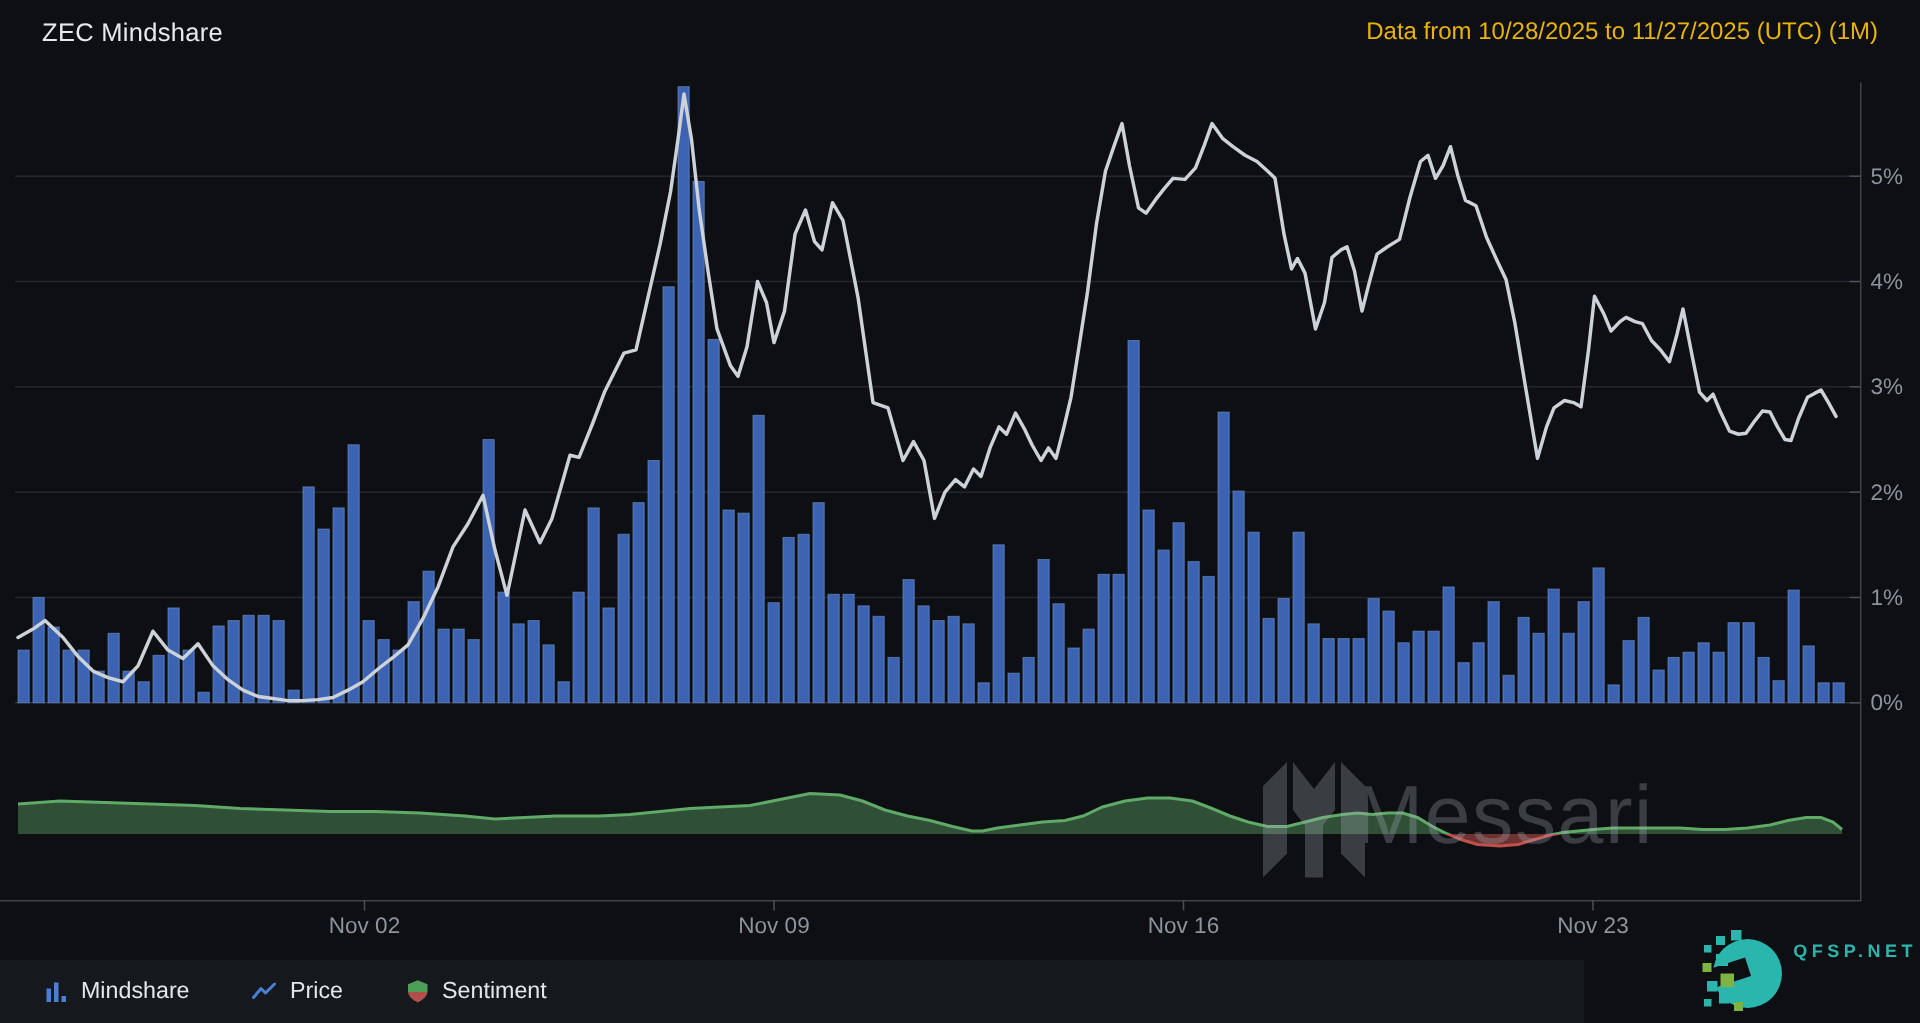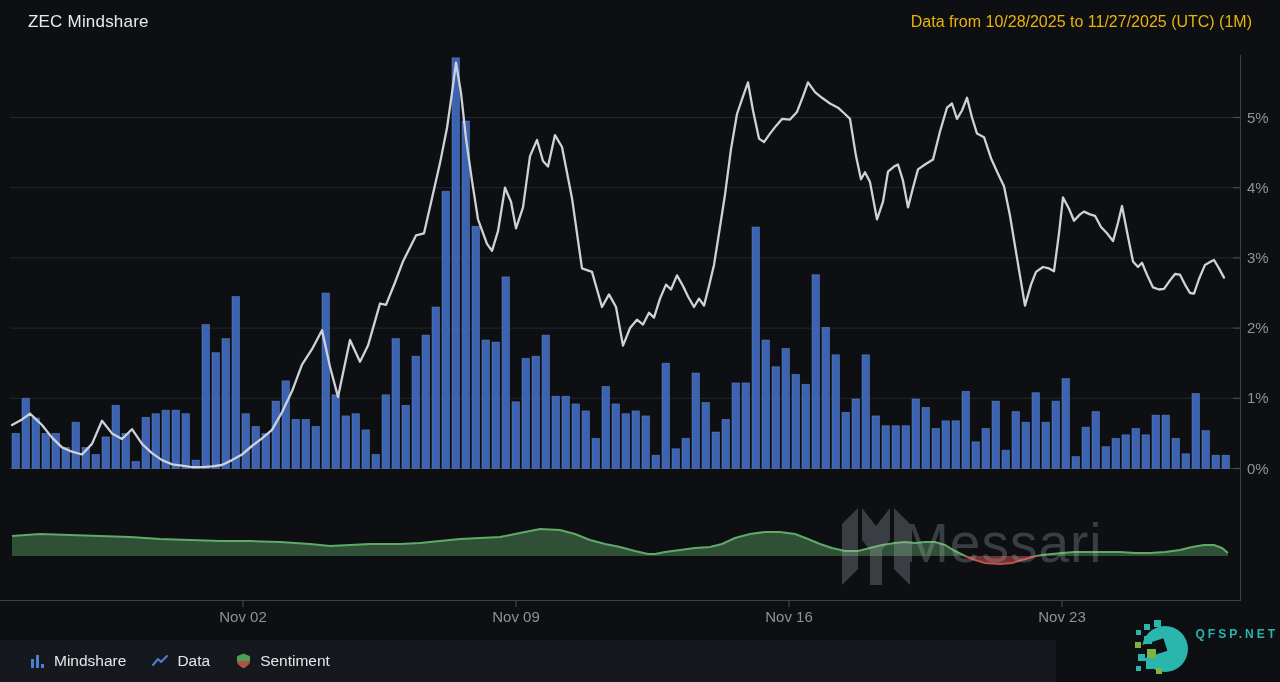--- a/index.html
+++ b/index.html
@@ -5,21 +5,21 @@
   html,body{margin:0;padding:0;background:#0d0f12;width:1280px;height:682px;overflow:hidden;
     font-family:"Liberation Sans",sans-serif;-webkit-font-smoothing:antialiased;}
   .stage{position:relative;width:1280px;height:682px;background:#0d0f12;}
   .header{position:absolute;top:0;left:0;width:1280px;height:44px;display:flex;
     align-items:center;justify-content:space-between;padding:0 28px;box-sizing:border-box;}
   .title{color:#e7eaee;font-size:17px;font-weight:500;letter-spacing:.2px;}
   .range{color:#eab308;font-size:16px;font-weight:400;}
   #chart-svg{position:absolute;top:0;left:0;}
   #chart-svg text{font-family:"Liberation Sans",sans-serif;}
   .legend{position:absolute;left:0;bottom:0;width:1056px;height:42px;background:#15181d;
-    display:flex;align-items:center;gap:26px;padding-left:30px;box-sizing:border-box;}
+    display:flex;align-items:center;gap:42px;padding-left:30px;box-sizing:border-box;}
   .legend-item{display:flex;align-items:center;gap:9px;cursor:pointer;}
   .legend-item span{color:#e4e7ea;font-size:15.5px;}
   .qfsp{position:absolute;right:2px;bottom:4px;display:flex;align-items:flex-start;gap:6px;z-index:5;}
   .qlogo{position:relative;width:56px;height:58px;flex:none;}
   .qlogo .circle{position:absolute;right:2px;top:6px;width:46px;height:46px;background:#2ab5ad;border-radius:50%;}
   .qlogo .notch{position:absolute;right:24px;top:22px;width:26px;height:13px;background:#0d0f12;transform:rotate(-18deg);}
   .qlogo .dot{position:absolute;}
   .qtext{display:flex;flex-direction:column;align-items:center;}
   .qname{color:#2ab5ad;font-size:36px;font-weight:700;line-height:40px;letter-spacing:2px;white-space:nowrap;}
   .qsite{color:#2ab5ad;font-size:12px;font-weight:700;letter-spacing:3px;margin-top:7px;}
@@ -225,21 +225,21 @@
         <rect x="1" y="5" width="3" height="9" fill="#4a7fd4"></rect>
         <rect x="6" y="1" width="3" height="13" fill="#4a7fd4"></rect>
         <rect x="11" y="10" width="3" height="4" fill="#4a7fd4"></rect>
       </svg>
       <span>Mindshare</span>
     </div>
     <div class="legend-item">
       <svg width="16" height="14" viewBox="0 0 16 14">
         <polyline points="1,11 6,5 9,8 15,2" fill="none" stroke="#4a7fd4" stroke-width="2" stroke-linejoin="round" stroke-linecap="round"></polyline>
       </svg>
-      <span>Data</span>
+      <span>Price</span>
     </div>
     <div class="legend-item">
       <svg width="15" height="16" viewBox="0 0 15 16">
         <defs>
           <linearGradient id="shieldGrad" x1="0" y1="0" x2="0" y2="1">
             <stop offset="0" stop-color="#4f9e58"></stop>
               <stop offset="0.52" stop-color="#4f9e58"></stop>
             <stop offset="0.52" stop-color="#b14f4a"></stop>
               <stop offset="1" stop-color="#b14f4a"></stop>
           </linearGradient>

